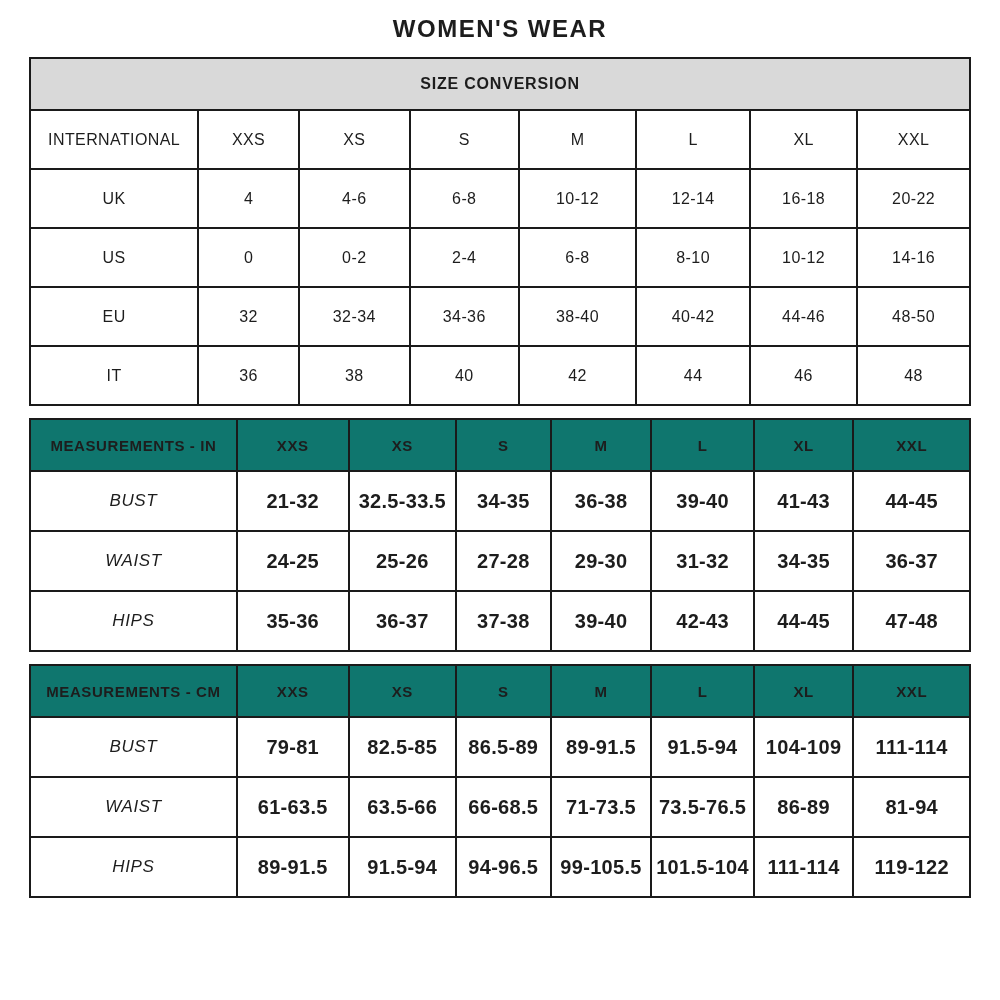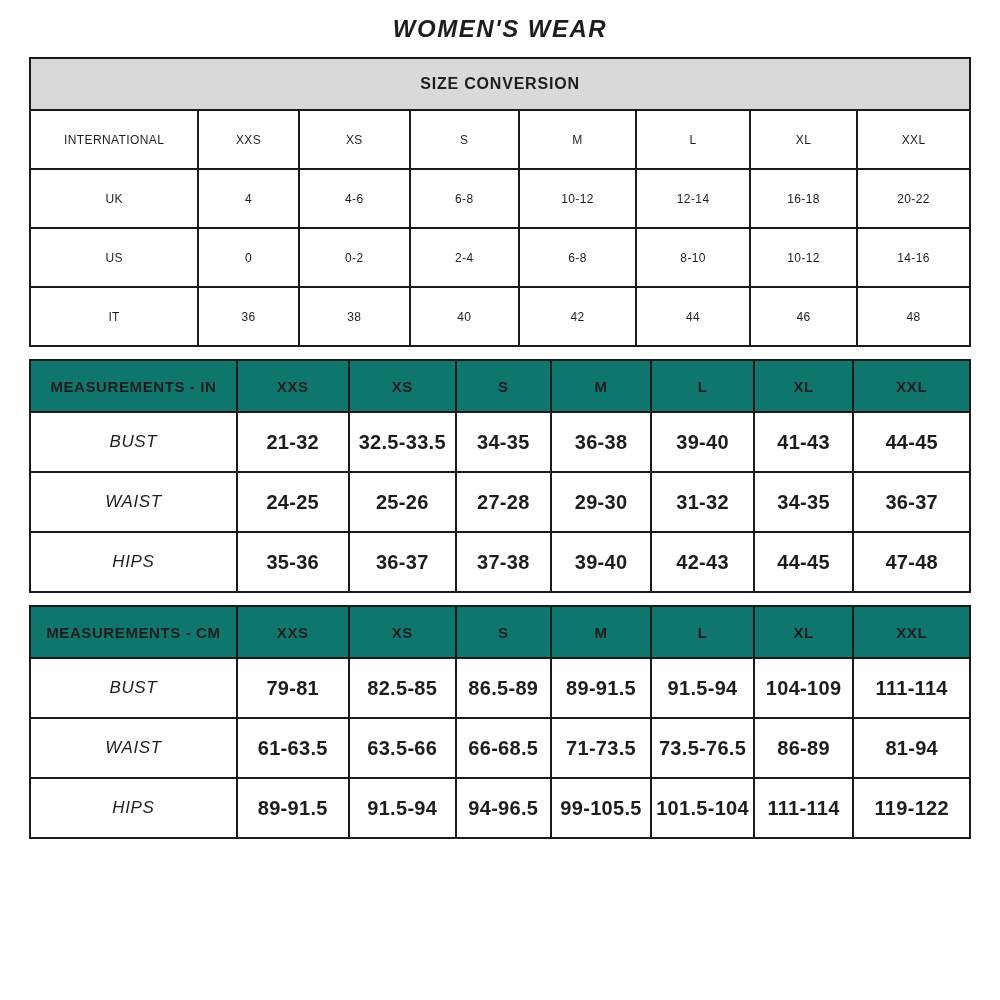--- a/index.html
+++ b/index.html
@@ -18,38 +18,37 @@
     padding: 14px 29px 0 29px;
     overflow: hidden;
   }
   .page-title {
     text-align: center;
     font-size: 24px;
     font-weight: bold;
     letter-spacing: 1.5px;
     line-height: 30px;
     margin: 0 0 13px 0;
-    font-style: italic;
   }
   table {
     width: 100%;
     border-collapse: collapse;
     table-layout: fixed;
     margin: 0 0 12px 0;
     padding-left: 6px;
   }
   td {
     border: 2px solid #1a1a1a;
     text-align: center;
     vertical-align: middle;
     padding: 0 2px;
     overflow: hidden;
   }
   
-  .t-conv td { height: 57px; font-size: 12px; letter-spacing: 0.4px; }
+  .t-conv td { height: 57px; font-size: 16px; letter-spacing: 0.4px; }
   .t-conv tr.banner td {
     height: 50px;
     background: #d9d9d9;
     font-weight: bold;
     font-size: 16px;
     letter-spacing: 0.8px;
   }
   
   .t-meas td { height: 58px; }
   .t-meas tr.head td {
@@ -108,20 +107,30 @@
         </tr>
         <tr>
           <td>US</td>
           <td>0</td>
           <td>0-2</td>
           <td>2-4</td>
           <td>6-8</td>
           <td>8-10</td>
           <td>10-12</td>
           <td>14-16</td>
+        </tr>
+        <tr>
+          <td>EU</td>
+          <td>32</td>
+          <td>32-34</td>
+          <td>34-36</td>
+          <td>38-40</td>
+          <td>40-42</td>
+          <td>44-46</td>
+          <td>48-50</td>
         </tr>
         <tr>
           <td>IT</td>
           <td>36</td>
           <td>38</td>
           <td>40</td>
           <td>42</td>
           <td>44</td>
           <td>46</td>
           <td>48</td>

